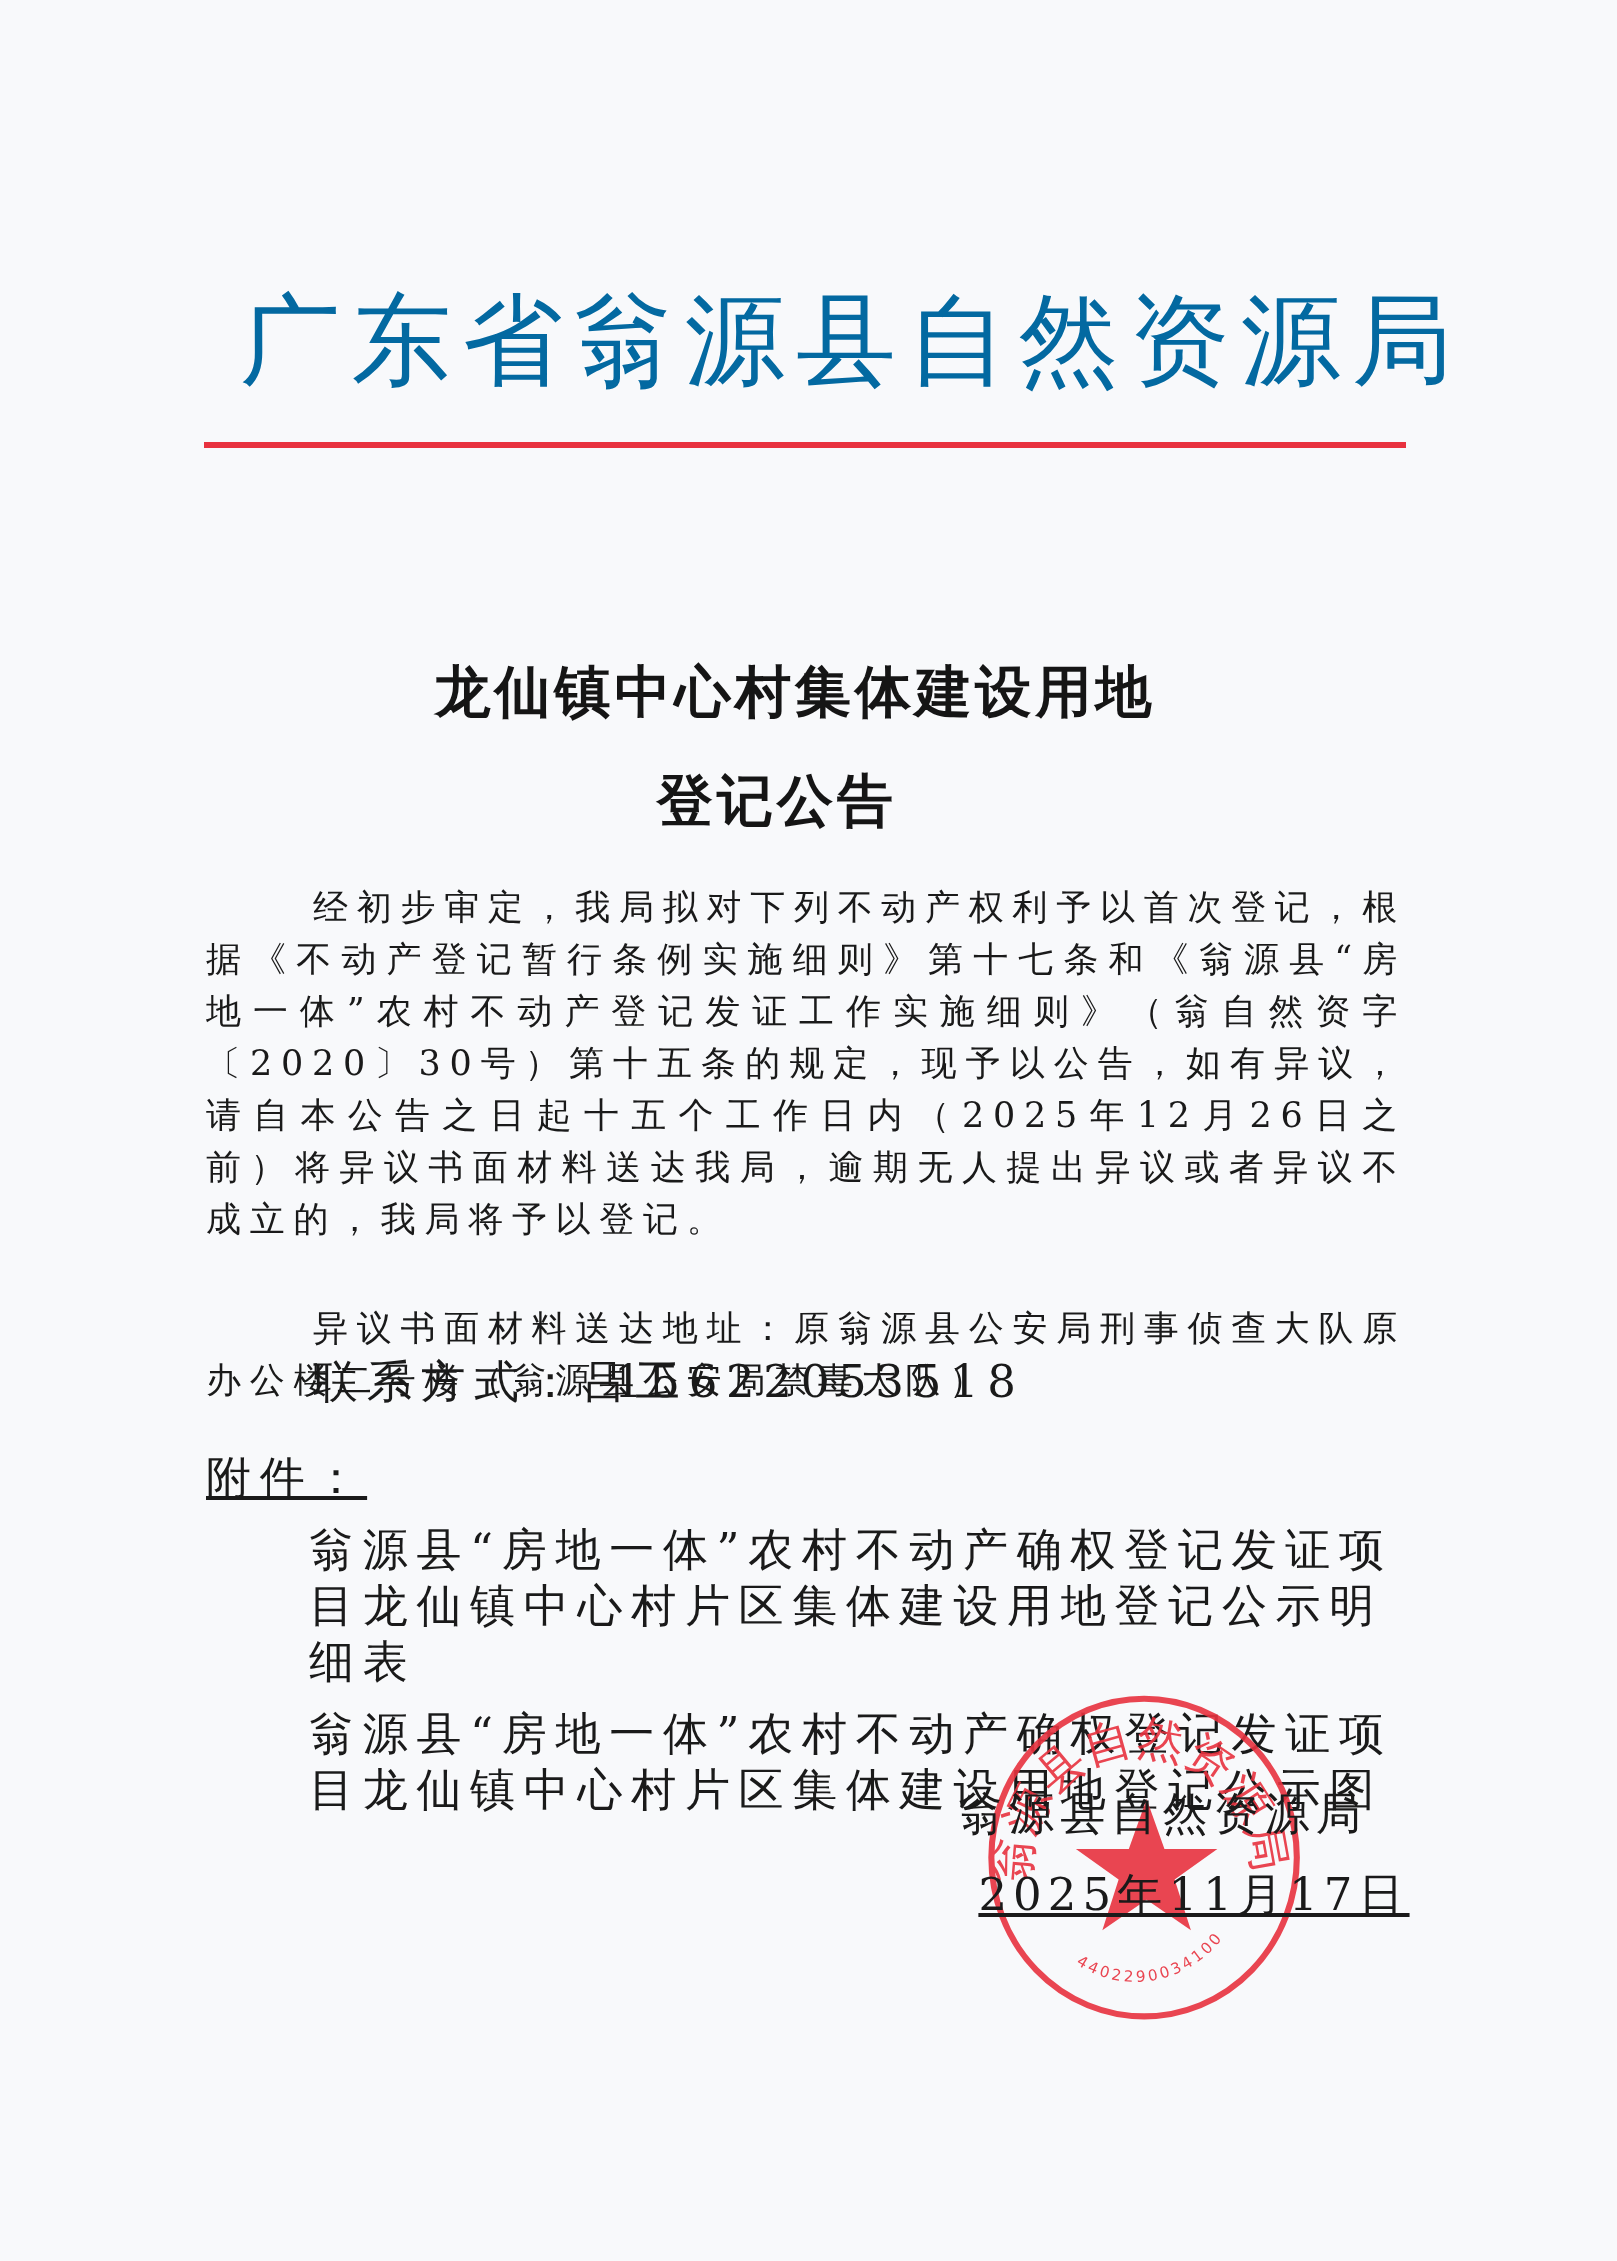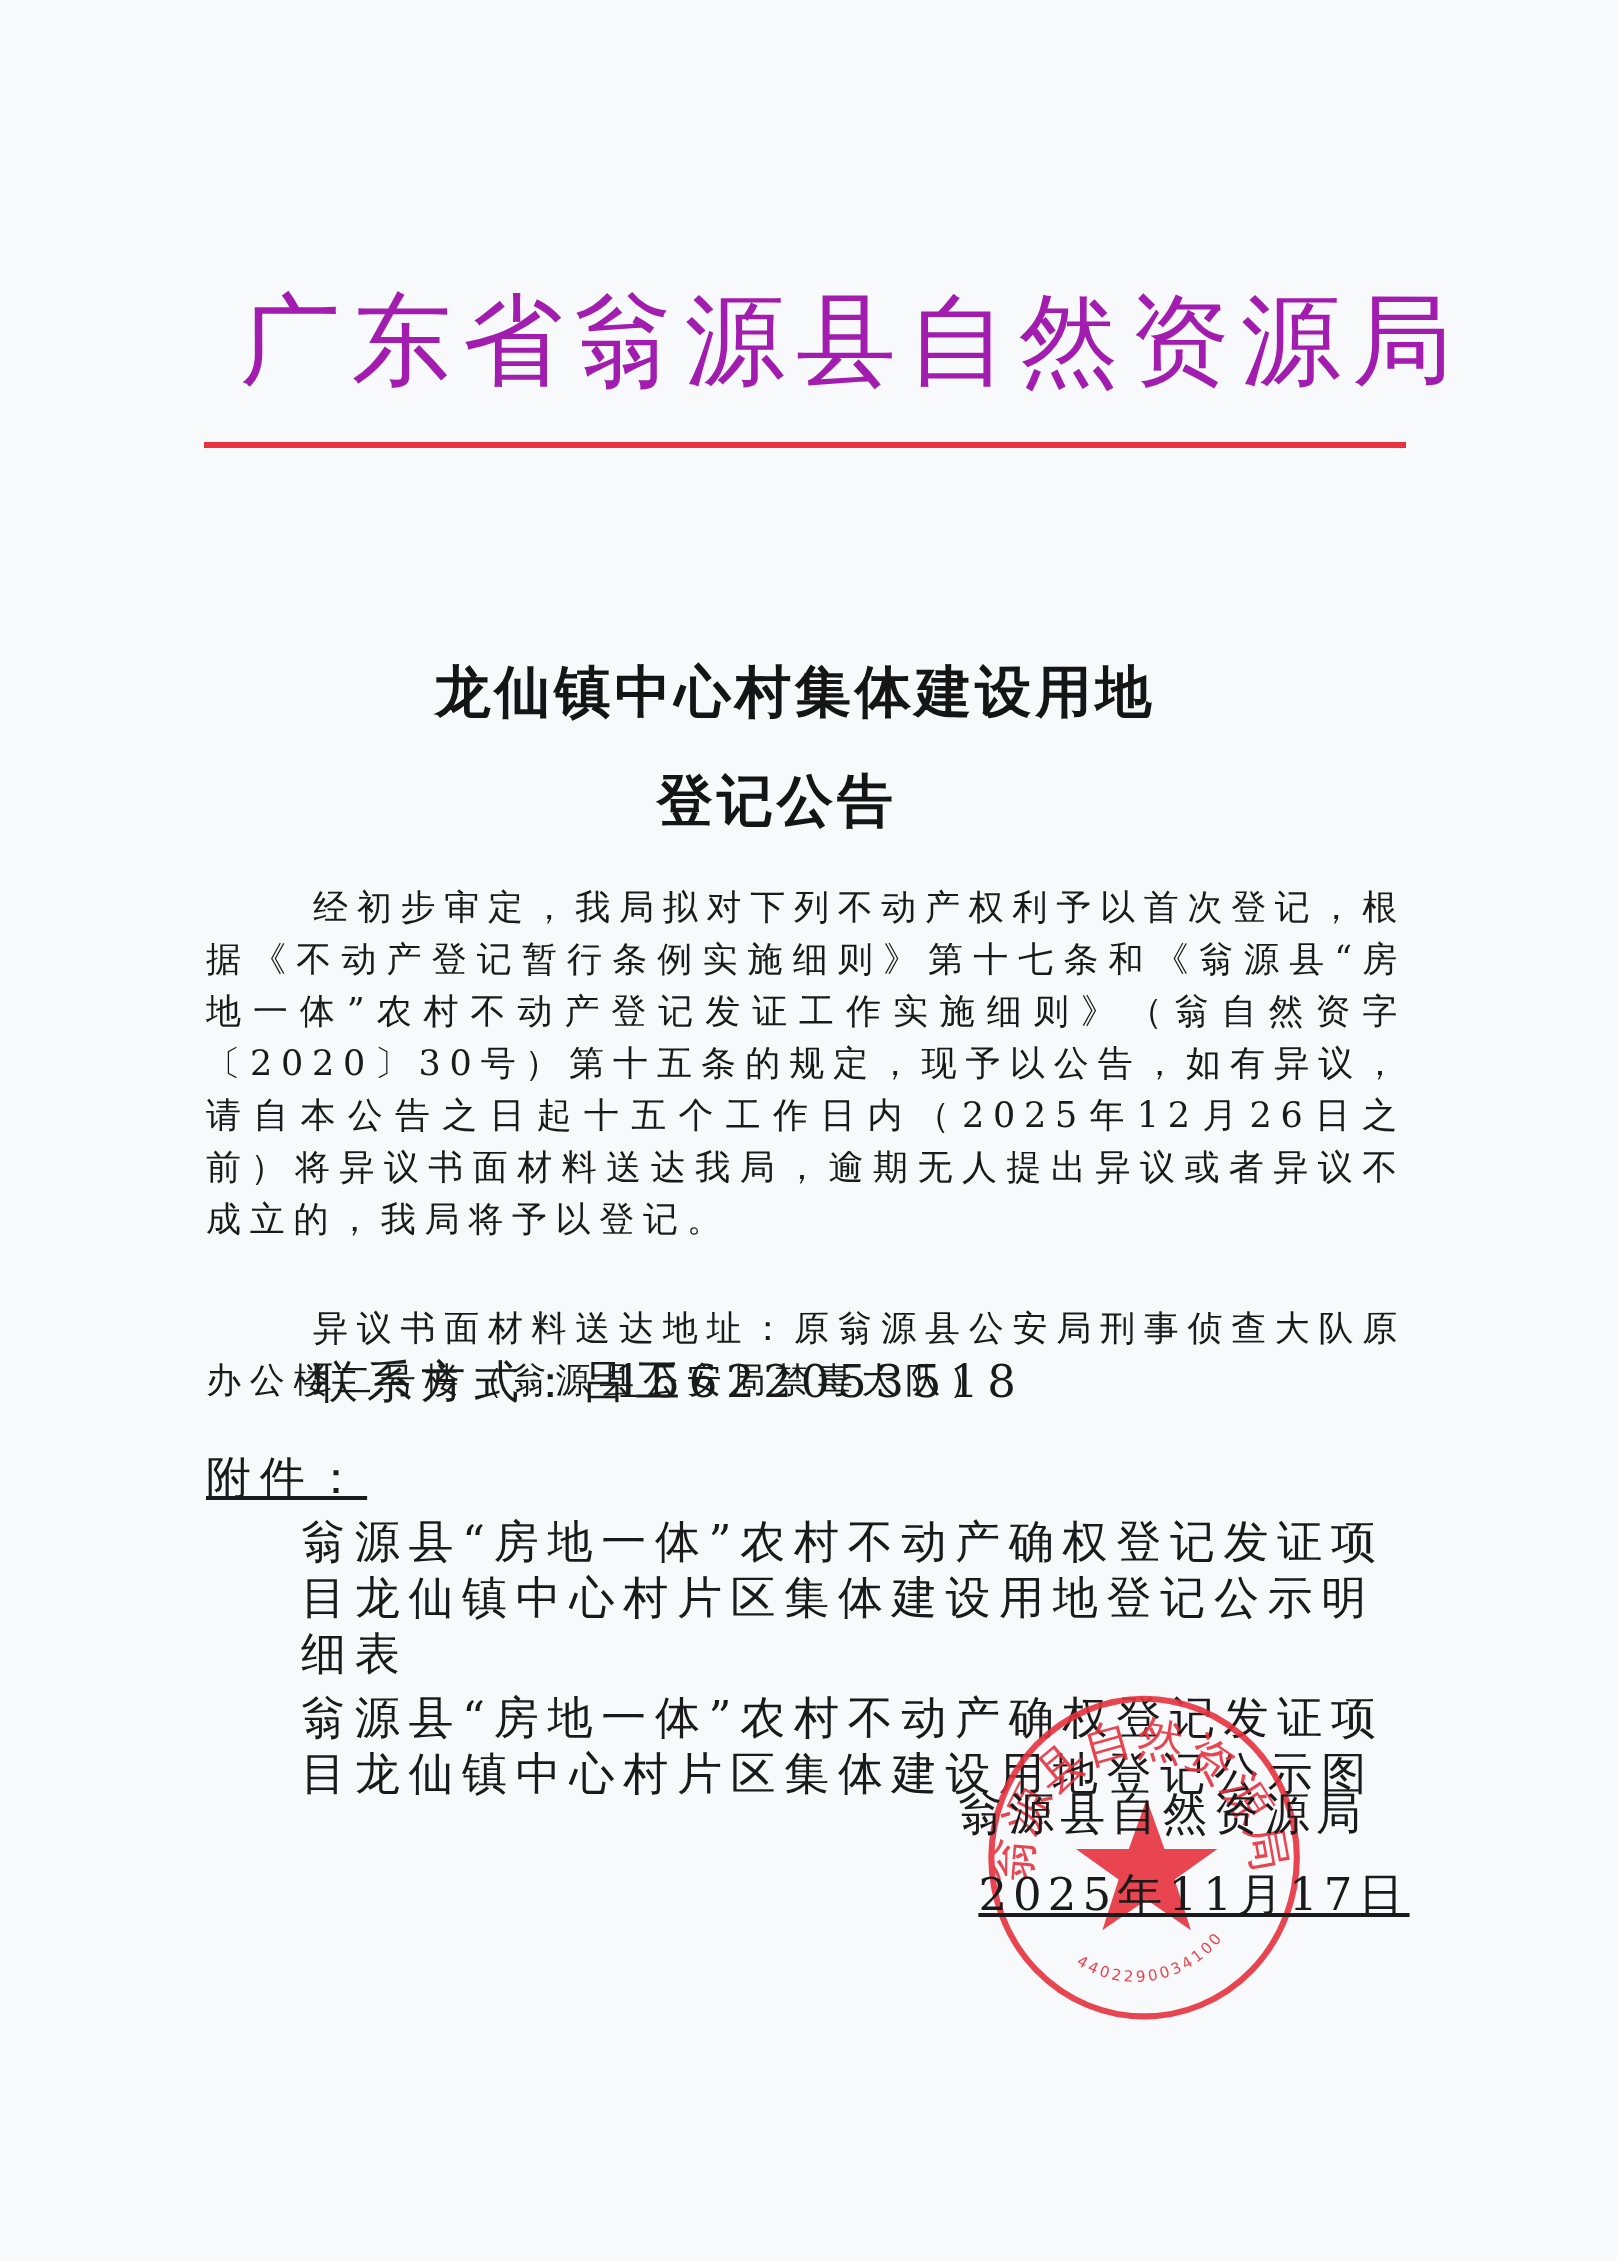--- a/index.html
+++ b/index.html
@@ -8,21 +8,21 @@
     background: #f7f8fa;
     position: relative; overflow: hidden;
     font-family: "DejaVu Serif", "Liberation Serif", serif;
     color: #1a1a1a;
   }
   .page { position: absolute; inset: 0; background: #f8f9fb; }
 
   
   .letterhead {
     position: absolute; left: 240px; top: 285px; width: 1121px; height: 112px;
-    color: #a21caf;
+    color: #0369a1;
     font-family: "DejaVu Sans", "Liberation Sans", sans-serif;
     font-size: 100px; line-height: 112px; letter-spacing: 11.2px;
     white-space: nowrap;
   }
   .red-rule {
     position: absolute; left: 204px; top: 442px; width: 1202px; height: 5.6px;
     background: #e8323f;
   }
 
   
@@ -51,21 +51,21 @@
   .contact-line2 { padding-left: 301px; }
 
   .attach-head {
     position: absolute; left: 206px; top: 1452px;
     font-size: 45px; line-height: 52px; letter-spacing: 8.7px; text-decoration: underline;
   }
   .attach-list {
     position: absolute; left: 293px; top: 1506px; width: 1121px;
     font-size: 45px; line-height: 56px; letter-spacing: 8.7px;
   }
-  .attach-item { margin: 8px; }
+  .attach-item { margin: 16px; }
 
   .sign {
     position: absolute; left: 958px; top: 1786px;
     font-size: 45px; line-height: 56px; letter-spacing: 6.1px; white-space: nowrap;
     z-index: 3;
   }
   .sign-date { padding-left: 20.4px; margin-top: 24.5px; text-decoration: underline; }
 
   
   .stamp {

